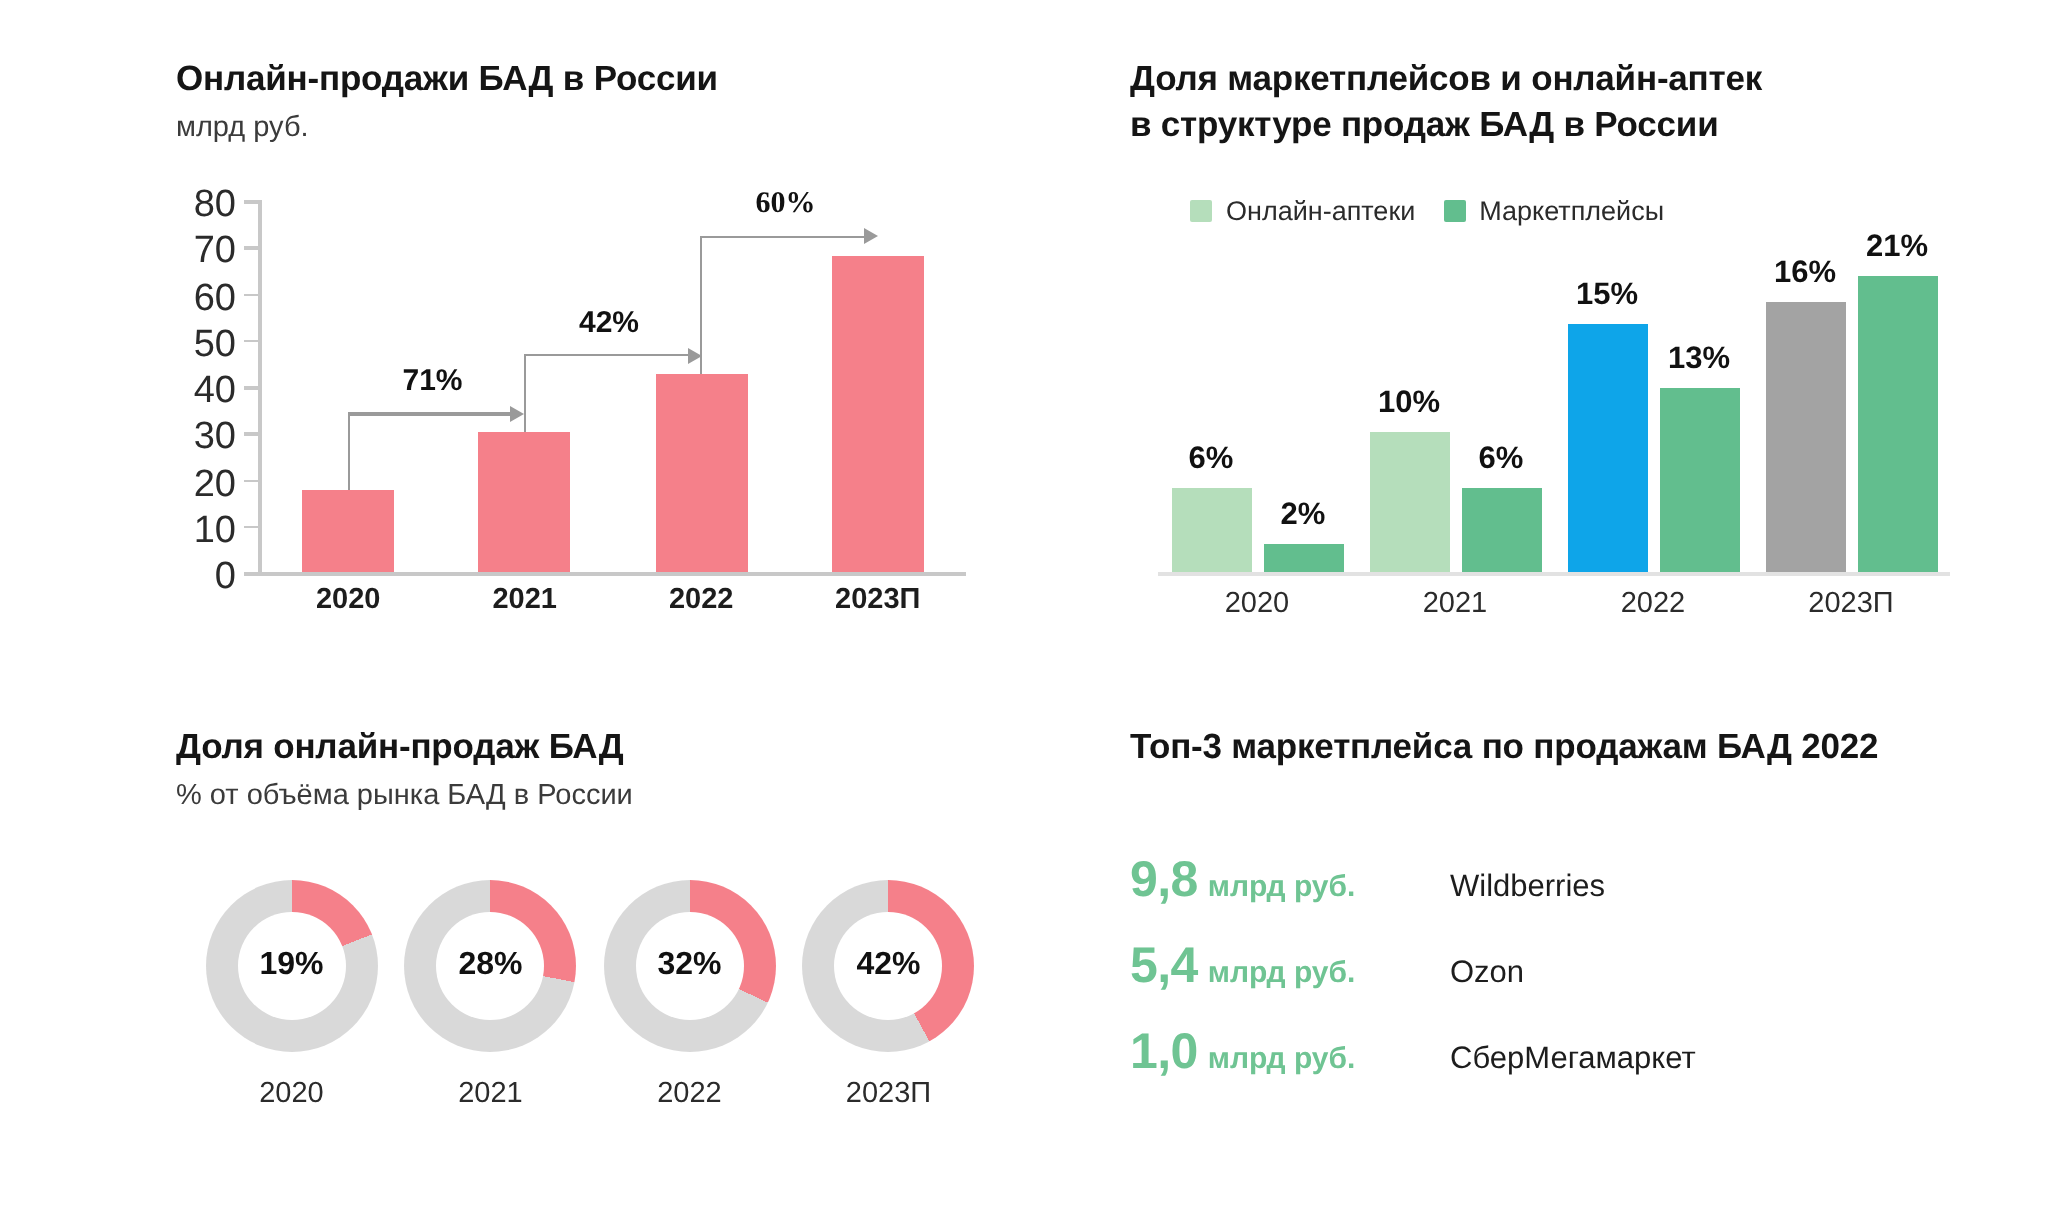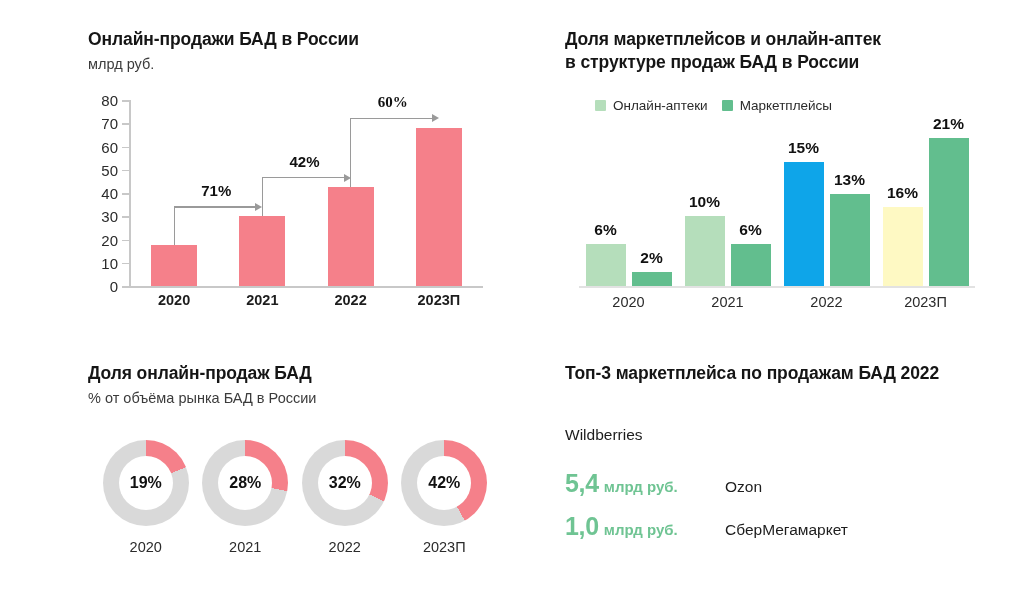--- a/index.html
+++ b/index.html
@@ -31,21 +31,21 @@
   }
   .c1-base{
     position:absolute;left:41px;top:186px;width:354px;height:1.5px;
     background:#c8c8c8;
   }
   .c1-tick{
     position:absolute;left:34px;width:7px;height:1.5px;background:#c8c8c8;
   }
   .c1-ylab{
     position:absolute;right:calc(100% - 30px);
-    font-size:15px;color:#2b2b2b;text-align:right;width:26px;
+    font-size:19px;color:#2b2b2b;text-align:right;width:26px;
     transform:translateY(-8px);
   }
   .c1-bars{
     position:absolute;left:42px;top:0;width:353px;height:186px;
     display:flex;align-items:flex-end;
   }
   .c1-col{flex:1;display:flex;justify-content:center;align-items:flex-end;height:100%;}
   .c1-bar{width:46px;background:#F5808A;}
   .c1-xlabels{
     position:absolute;left:42px;top:192px;width:353px;
@@ -222,21 +222,21 @@
         </div>
         <div class="c2-grp">
           <div class="c2-bar" style="height: 124px; background: #0ea5e9;">
             <span class="val">15%</span>
           </div>
           <div class="c2-bar" style="height: 91.5652px; background: rgb(98, 190, 142);">
             <span class="val">13%</span>
           </div>
         </div>
         <div class="c2-grp">
-          <div class="c2-bar" style="height: 79px; background: #fef9c3;">
+          <div class="c2-bar" style="height: 135px; background: #a3a3a3;">
             <span class="val">16%</span>
           </div>
           <div class="c2-bar" style="height: 147.913px; background: rgb(98, 190, 142);">
             <span class="val">21%</span>
           </div>
         </div>
       </div>
     <div class="c2-xlabels" id="c2-xlabels">
         <span>2020</span>
         <span>2021</span>
@@ -274,20 +274,21 @@
         </div>
         <div class="d-year">2023П</div>
       </div>
     </div>
 </section>
 
 <section class="panel" id="top3">
   <h2 class="h-title">Топ-3 маркетплейса по продажам БАД 2022</h2>
   <div class="t3-list" id="t3-list">
       <div class="t3-row">
+        <div class="t3-amount" style="color: rgb(111, 196, 147);"><span class="num">9,8</span><span class="unit">млрд руб.</span></div>
         <div class="t3-name">Wildberries</div>
       </div>
       <div class="t3-row">
         <div class="t3-amount" style="color: rgb(111, 196, 147);"><span class="num">5,4</span><span class="unit">млрд руб.</span></div>
         <div class="t3-name">Ozon</div>
       </div>
       <div class="t3-row">
         <div class="t3-amount" style="color: rgb(111, 196, 147);"><span class="num">1,0</span><span class="unit">млрд руб.</span></div>
         <div class="t3-name">СберМегамаркет</div>
       </div>

